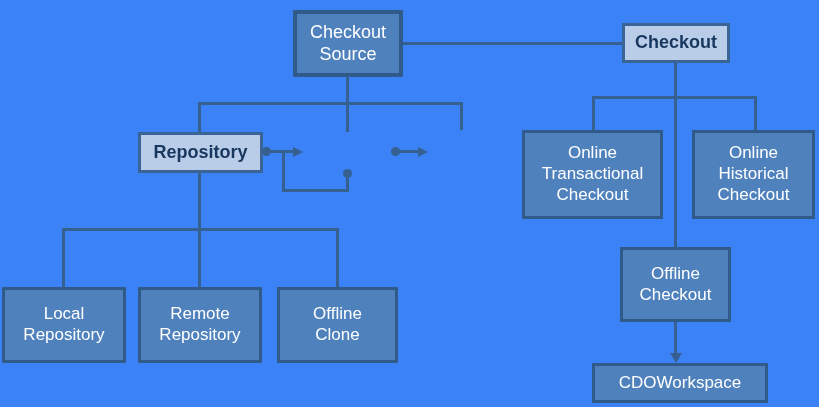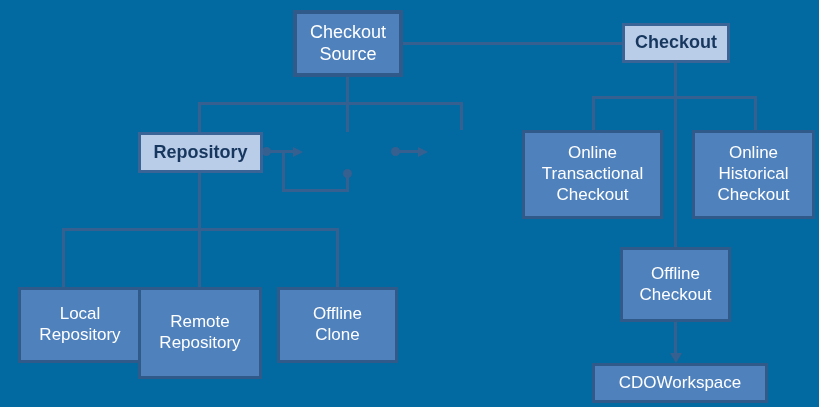--- a/index.html
+++ b/index.html
@@ -1,20 +1,20 @@
 <!DOCTYPE html>
 <html><head>
 <meta charset="utf-8">
 <style>
   html, body { margin: 0; padding: 0; background: #ffffff; }
   #canvas {
     position: relative;
     width: 819px;
     height: 407px;
-    background: #0369a1;
+    background: #3b82f6;
     font-family: "Liberation Sans", "DejaVu Sans", sans-serif;
     overflow: hidden;
   }
   .node {
     position: absolute;
     box-sizing: border-box;
     background: #4f81bd;
     border: 3px solid #2f5a8a;
     color: #ffffff;
     display: flex;
@@ -113,22 +113,22 @@
 
   <div class="node" style="left:692px; top:130px; width:123px; height:89px;">Online
 Historical
 Checkout</div>
 
   <div class="node" style="left:620px; top:247px; width:111px; height:75px;">Offline
 Checkout</div>
 
   <div class="node" style="left:592px; top:363px; width:176px; height:40px;">CDOWorkspace</div>
 
-  <div class="node" style="left:18px; top:287px; width:124px; height:76px;">Local
+  <div class="node" style="left:2px; top:287px; width:124px; height:76px;">Local
 Repository</div>
 
-  <div class="node" style="left:138px; top:287px; width:124px; height:92px;">Remote
+  <div class="node" style="left:138px; top:287px; width:124px; height:76px;">Remote
 Repository</div>
 
   <div class="node" style="left:277px; top:287px; width:121px; height:76px;">Offline
 Clone</div>
 
 </div>
 
 </body></html>

